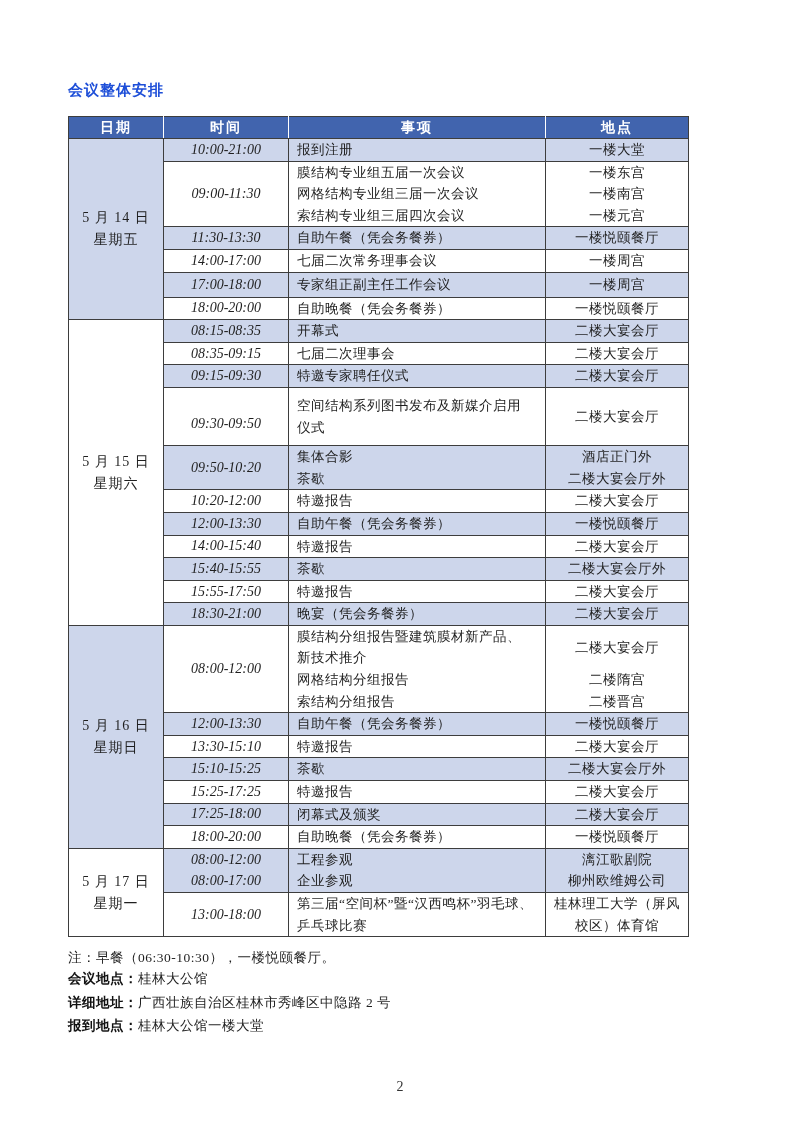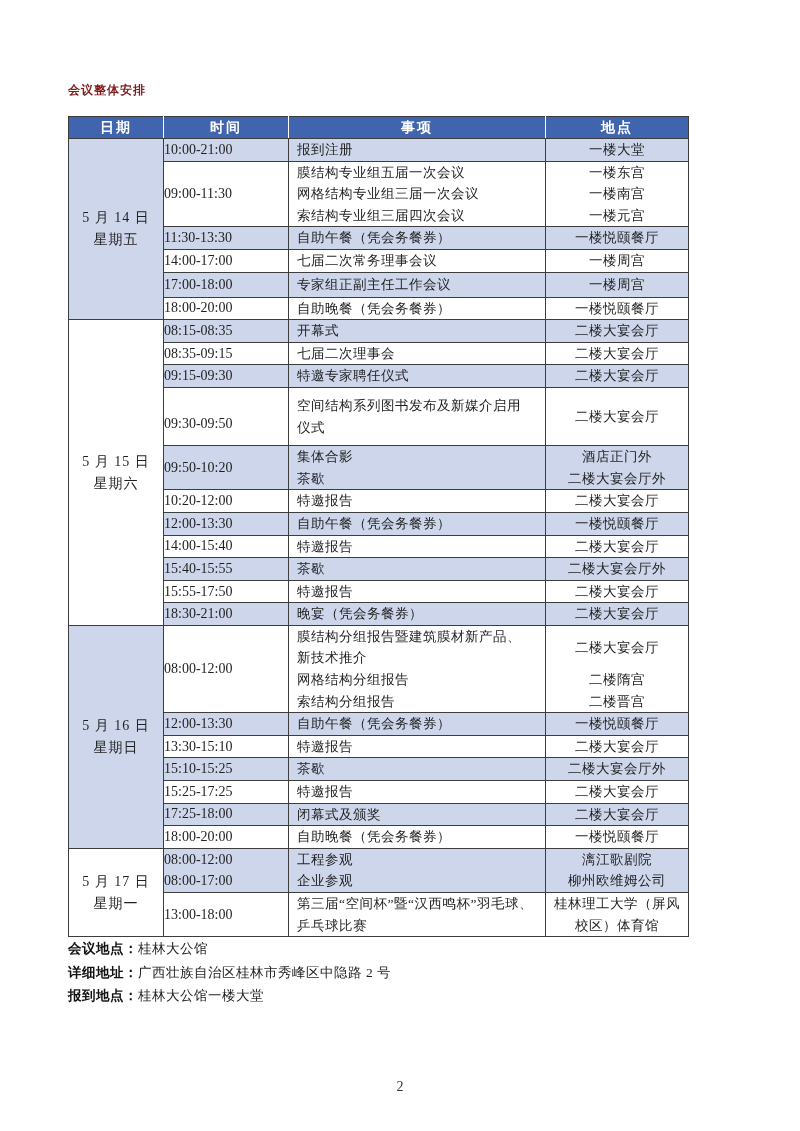--- a/index.html
+++ b/index.html
@@ -1,33 +1,33 @@
 <!DOCTYPE html>
 <html><head>
 <meta charset="utf-8">
 <style>
   * { margin:0; padding:0; box-sizing:border-box; }
   html,body { width:800px; height:1131px; background:#ffffff; overflow:hidden; position:relative;
     font-family:"Liberation Serif","DejaVu Serif",serif; color:#1f1f1f; }
   .page { padding:80px 110px 0 68px; }
   h1.doc-title { font-family:"DejaVu Sans","Liberation Sans",sans-serif; font-weight:bold;
-    font-size:12px; line-height:20px; letter-spacing:1px; color:#7f1d1d; margin:0 0 16px 0; }
+    font-size:15px; line-height:20px; letter-spacing:1px; color:#1d4ed8; margin:0 0 16px 0; }
   table.sched { border-collapse:collapse; table-layout:fixed; width:620px; border:1.5px solid #3d3d3d; }
   th { height:22px; font-family:"Liberation Serif","DejaVu Serif",serif; font-weight:bold;
     font-size:14px; letter-spacing:2px; text-align:center;
     border-top:1px solid #3d3d3d; border-bottom:1px solid #3d3d3d;
     border-left:1px solid #ffffff; border-right:1px solid #ffffff; }
   th:first-child { border-left:1px solid #3d3d3d; }
   th:last-child  { border-right:1px solid #3d3d3d; }
   td { border:1px solid #3d3d3d; padding:0; vertical-align:middle; background-clip:padding-box; }
   td.date-cell { text-align:center; font-size:14px; }
   td.date-cell .date-line { line-height:22px; letter-spacing:1px; }
   td.time-cell { text-align:center; font-size:14px; }
   .seg { display:flex; flex-direction:column; justify-content:center; }
-  td.time-cell .seg { align-items:flex-start; }
+  td.time-cell .seg { align-items:center;font-style:italic; }
   td.event-cell { font-size:13.5px; }
   td.event-cell .line { height:21.6px; line-height:21.6px; padding-left:8px; letter-spacing:0.5px;
     white-space:nowrap; overflow:hidden; }
   td.loc-cell { font-size:13.5px; text-align:center; }
   td.loc-cell .seg div { line-height:21.6px; letter-spacing:0.5px; white-space:nowrap; }
   p.note { margin-top:12px; font-size:13.5px; line-height:18px; letter-spacing:0.5px; }
   h2.sec-title { font-family:"DejaVu Sans","Liberation Sans",sans-serif; font-weight:bold;
     font-size:17px; line-height:20px; letter-spacing:1px; color:#111; margin:36px 0 14px 0; }
   .info-line { font-size:13.5px; line-height:22.5px; letter-spacing:0.5px; }
   .info-line .lbl { font-family:"DejaVu Sans","Liberation Sans",sans-serif; font-weight:bold; color:#111; }
@@ -489,20 +489,21 @@
           <td class="loc-cell">
             <div class="seg" style="height: 43.2px;">
               <div>桂林理工大学（屏风</div>
               <div>校区）体育馆</div>
             </div>
           </td>
         </tr>
       </tbody>
   </table>
 
+  <p class="note">注：早餐（06:30-10:30），一楼悦颐餐厅。</p>
 
   <div id="venue-info">
       <div class="info-line"><span class="lbl">会议地点：</span><span class="val">桂林大公馆</span></div>
       <div class="info-line"><span class="lbl">详细地址：</span><span class="val">广西壮族自治区桂林市秀峰区中隐路 2 号</span></div>
       <div class="info-line"><span class="lbl">报到地点：</span><span class="val">桂林大公馆一楼大堂</span></div>
     </div>
 </div>
 
 <div class="pageno">2</div>
 

